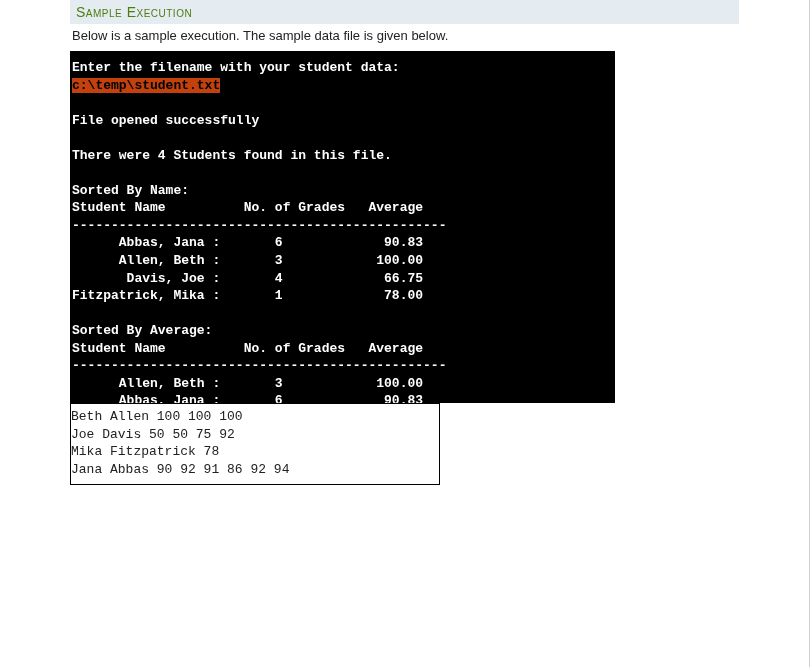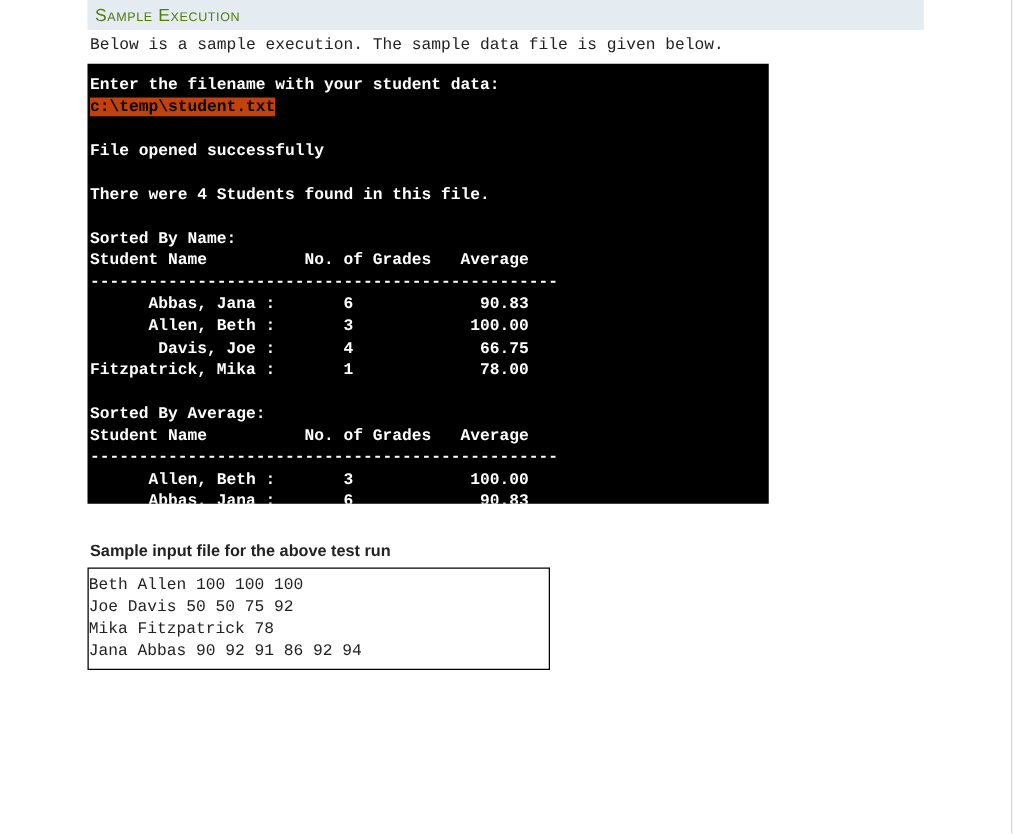--- a/index.html
+++ b/index.html
@@ -1,18 +1,18 @@
 <!DOCTYPE html>
 <html><head>
 <meta charset="utf-8">
 <style>
   html,body{margin:0;padding:0;background:#fff;font-family:"Segoe UI",Arial,sans-serif;font-size:13px;color:#222;}
   .page{width:810px;height:667px;box-sizing:border-box;padding:0 70px 0 70px;position:relative;border-right:1px solid #d0d0d0;}
   .heading-bar{background:#e4ecf1;padding:4px 6px 4px 6px;font-variant:small-caps;letter-spacing:0.5px;color:#4d7c0f;font-size:14px;}
-  .intro{margin:4px 2px 8px 2px;font-family:Liberation Mono, monospace;}
+  .intro{margin:4px 2px 8px 2px;}
   .console{background:#000;color:#fff;font-family:"Courier New",monospace;font-size:13px;font-weight:bold;line-height:1.35;padding:8px 10px 10px 2px;white-space:pre;width:545px;height:352px;box-sizing:border-box;overflow:hidden;}
   .hl{background:#c2410c;color:#000;}
   .sub-heading{font-weight:bold;margin:30px 2px 6px 2px;font-size:13px;}
   .file-box{border:1px solid #000;font-family:"Courier New",monospace;font-size:13px;line-height:1.35;padding:4px 8px 6px 0;width:360px;white-space:pre;}
 </style>
 </head>
 <body>
 
 <div class="page">
 
@@ -36,19 +36,18 @@
 
 Sorted By Average:
 Student Name          No. of Grades   Average
 ------------------------------------------------
       Allen, Beth :       3            100.00
       Abbas, Jana :       6             90.83
 Fitzpatrick, Mika :       1             78.00
        Davis, Joe :       4             66.75
 </div>
 
-  <div class="sub-heading">Sample input file for the above test run</div>
   <div class="file-box" id="file-box">Beth Allen 100 100 100
 Joe Davis 50 50 75 92
 Mika Fitzpatrick 78
 Jana Abbas 90 92 91 86 92 94</div>
 
 </div>
 
 </body></html>

